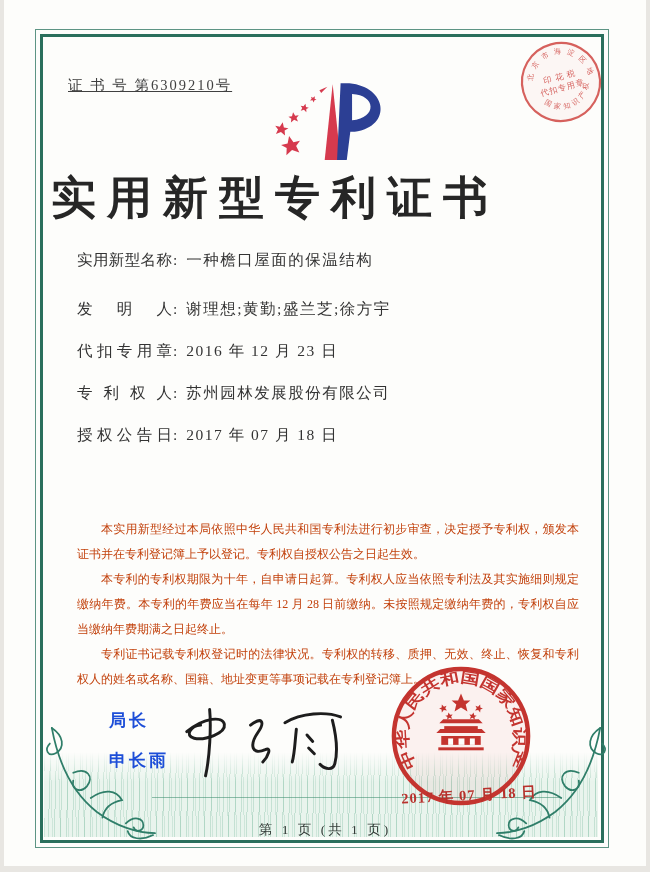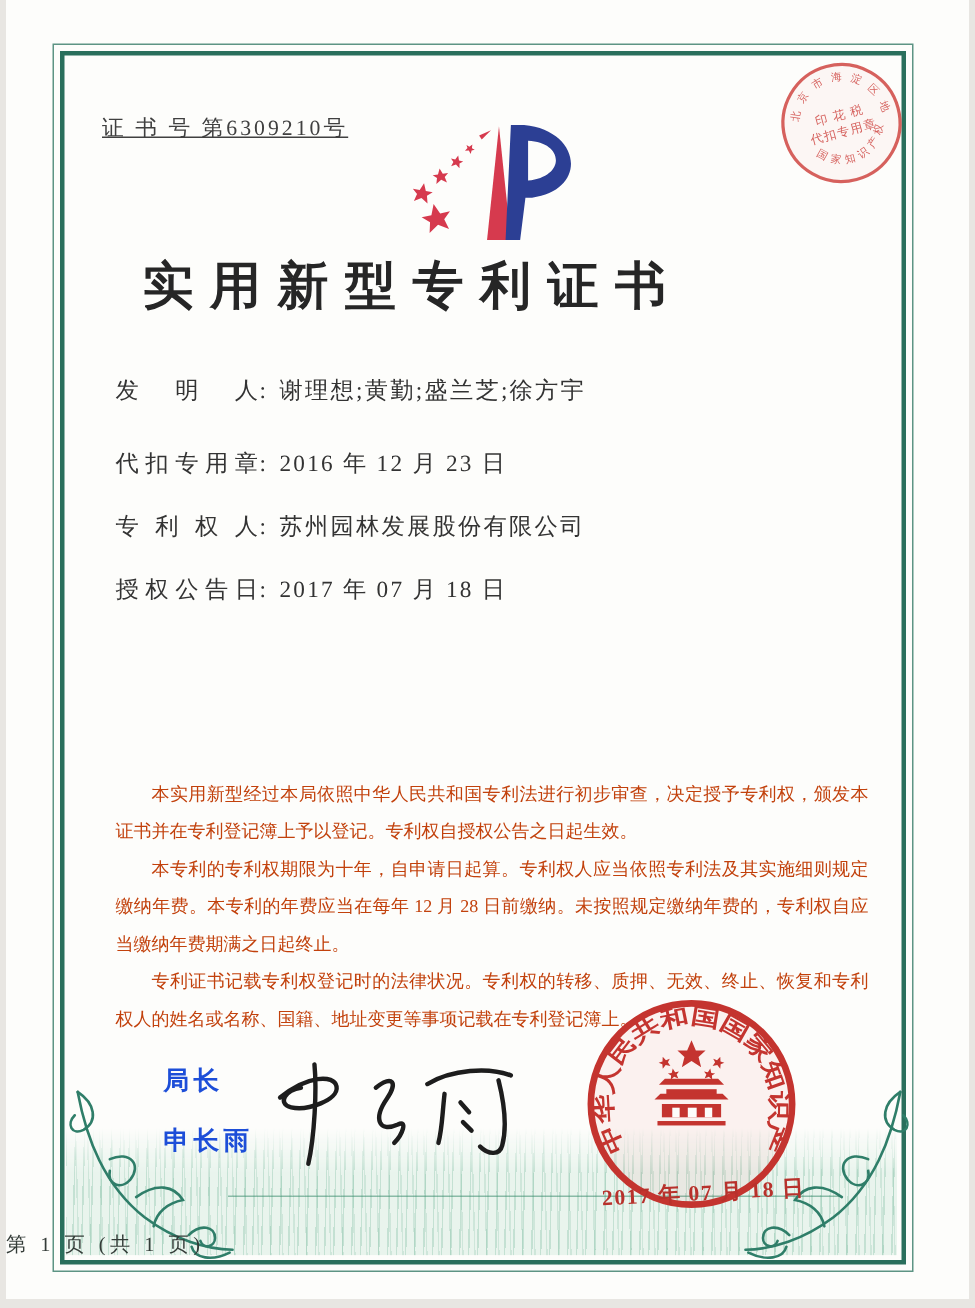--- a/index.html
+++ b/index.html
@@ -36,21 +36,21 @@
     background:rgba(60,140,110,.55);
   }
   .cert-no{
     position:absolute;left:64px;top:76px;
     font-size:14.5px;color:#404040;letter-spacing:2px;text-decoration:underline;
   }
   .logo{position:absolute;left:251px;top:76px;width:150px;height:94px;}
   .tax-stamp{position:absolute;left:505px;top:30px;width:104px;height:104px;opacity:.9;}
   .title{
     position:absolute;left:0;top:168px;width:542px;text-align:center;
-    font-size:34px;font-weight:bold;color:#262626;letter-spacing:11px;
+    font-size:45px;font-weight:bold;color:#262626;letter-spacing:11px;
   }
   .fields{position:absolute;left:73px;top:250px;width:500px;}
   .field-row{margin-bottom:21px;font-size:15.5px;color:#333;white-space:nowrap;}
   .field-row:nth-child(1){margin-bottom:28px;}
   .field-row:nth-child(5){margin-bottom:23px;}
   .field-label{display:inline-block;width:95px;text-align:justify;text-align-last:justify;color:#333;}
   .field-colon{display:inline-block;margin:0 9px 0 1px;}
   .field-value{letter-spacing:1.5px;}
   .paragraphs{
     position:absolute;left:73px;top:517px;width:502px;
@@ -66,21 +66,21 @@
   .seal{position:absolute;left:383px;top:662px;width:148px;height:148px;z-index:4;}
   .seal-date{
     position:absolute;left:390px;top:786px;width:150px;text-align:center;z-index:5;
     font-size:14.5px;color:#b8312c;letter-spacing:1px;font-weight:600;
     transform:rotate(-3deg);
   }
   .flourish{position:absolute;top:724px;width:112px;height:116px;z-index:3;}
   .flourish.left{left:40px;}
   .flourish.right{left:492px;transform:scaleX(-1);}
   .footer{
-    position:absolute;left:0;top:821px;width:642px;text-align:left;z-index:6;
+    position:absolute;left:0;top:821px;width:642px;text-align:center;z-index:6;
     font-size:13.5px;color:#343c38;letter-spacing:3px;
   }
 </style>
 </head>
 <body>
 
 <div id="paper">
 
   <div class="frame-outer"></div>
   <div class="frame-inner"></div>
@@ -142,20 +142,23 @@
       <text x="60" y="70" font-size="9.5" text-anchor="middle" letter-spacing="1">代扣专用章</text>
       <text font-size="8.2" font-family="'Liberation Sans',sans-serif">
         <textPath href="#taxBottom" startOffset="10" textLength="80">国家知识产权局</textPath>
       </text>
     </g>
   </svg>
 
   <div class="title">实用新型专利证书</div>
 
   <div class="fields">
+    <div class="field-row">
+      <span class="field-label">实用新型名称</span><span class="field-colon">:</span><span class="field-value">一种檐口屋面的保温结构</span>
+    </div>
     <div class="field-row">
       <span class="field-label">发明人</span><span class="field-colon">:</span><span class="field-value">谢理想;黄勤;盛兰芝;徐方宇</span>
     </div>
     <div class="field-row">
       <span class="field-label">代扣专用章</span><span class="field-colon">:</span><span class="field-value">2016 年 12 月 23 日</span>
     </div>
     <div class="field-row">
       <span class="field-label">专利权人</span><span class="field-colon">:</span><span class="field-value">苏州园林发展股份有限公司</span>
     </div>
     <div class="field-row">

